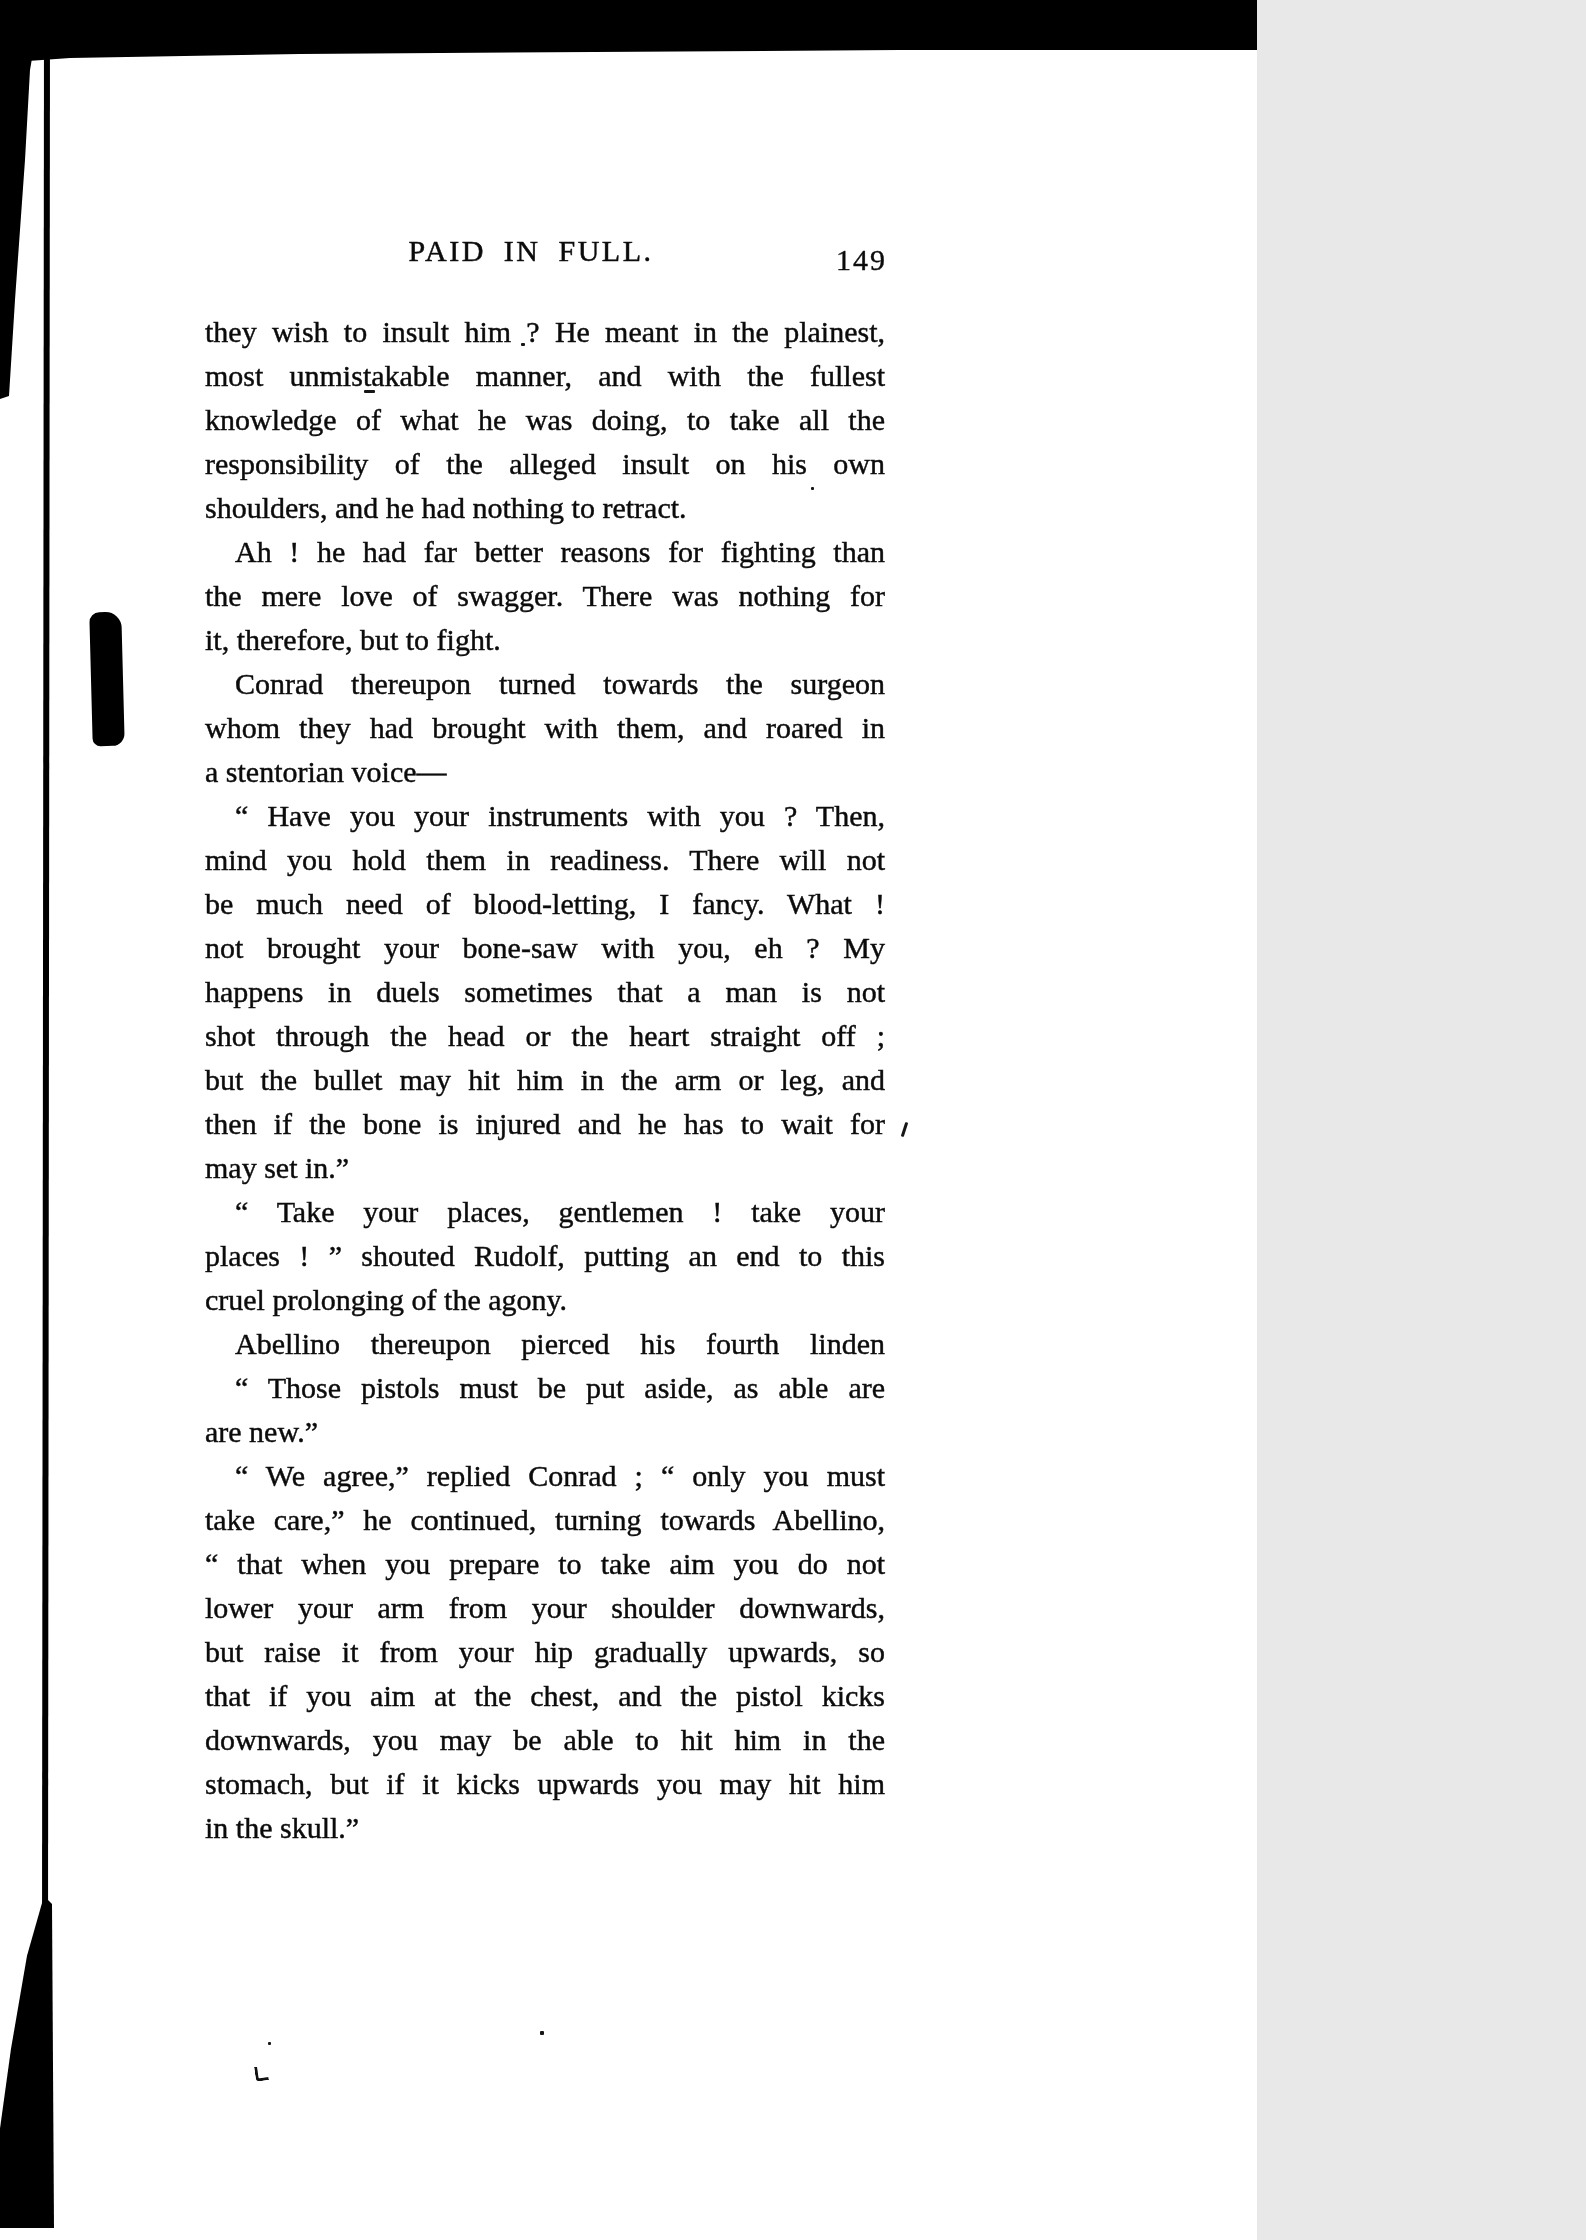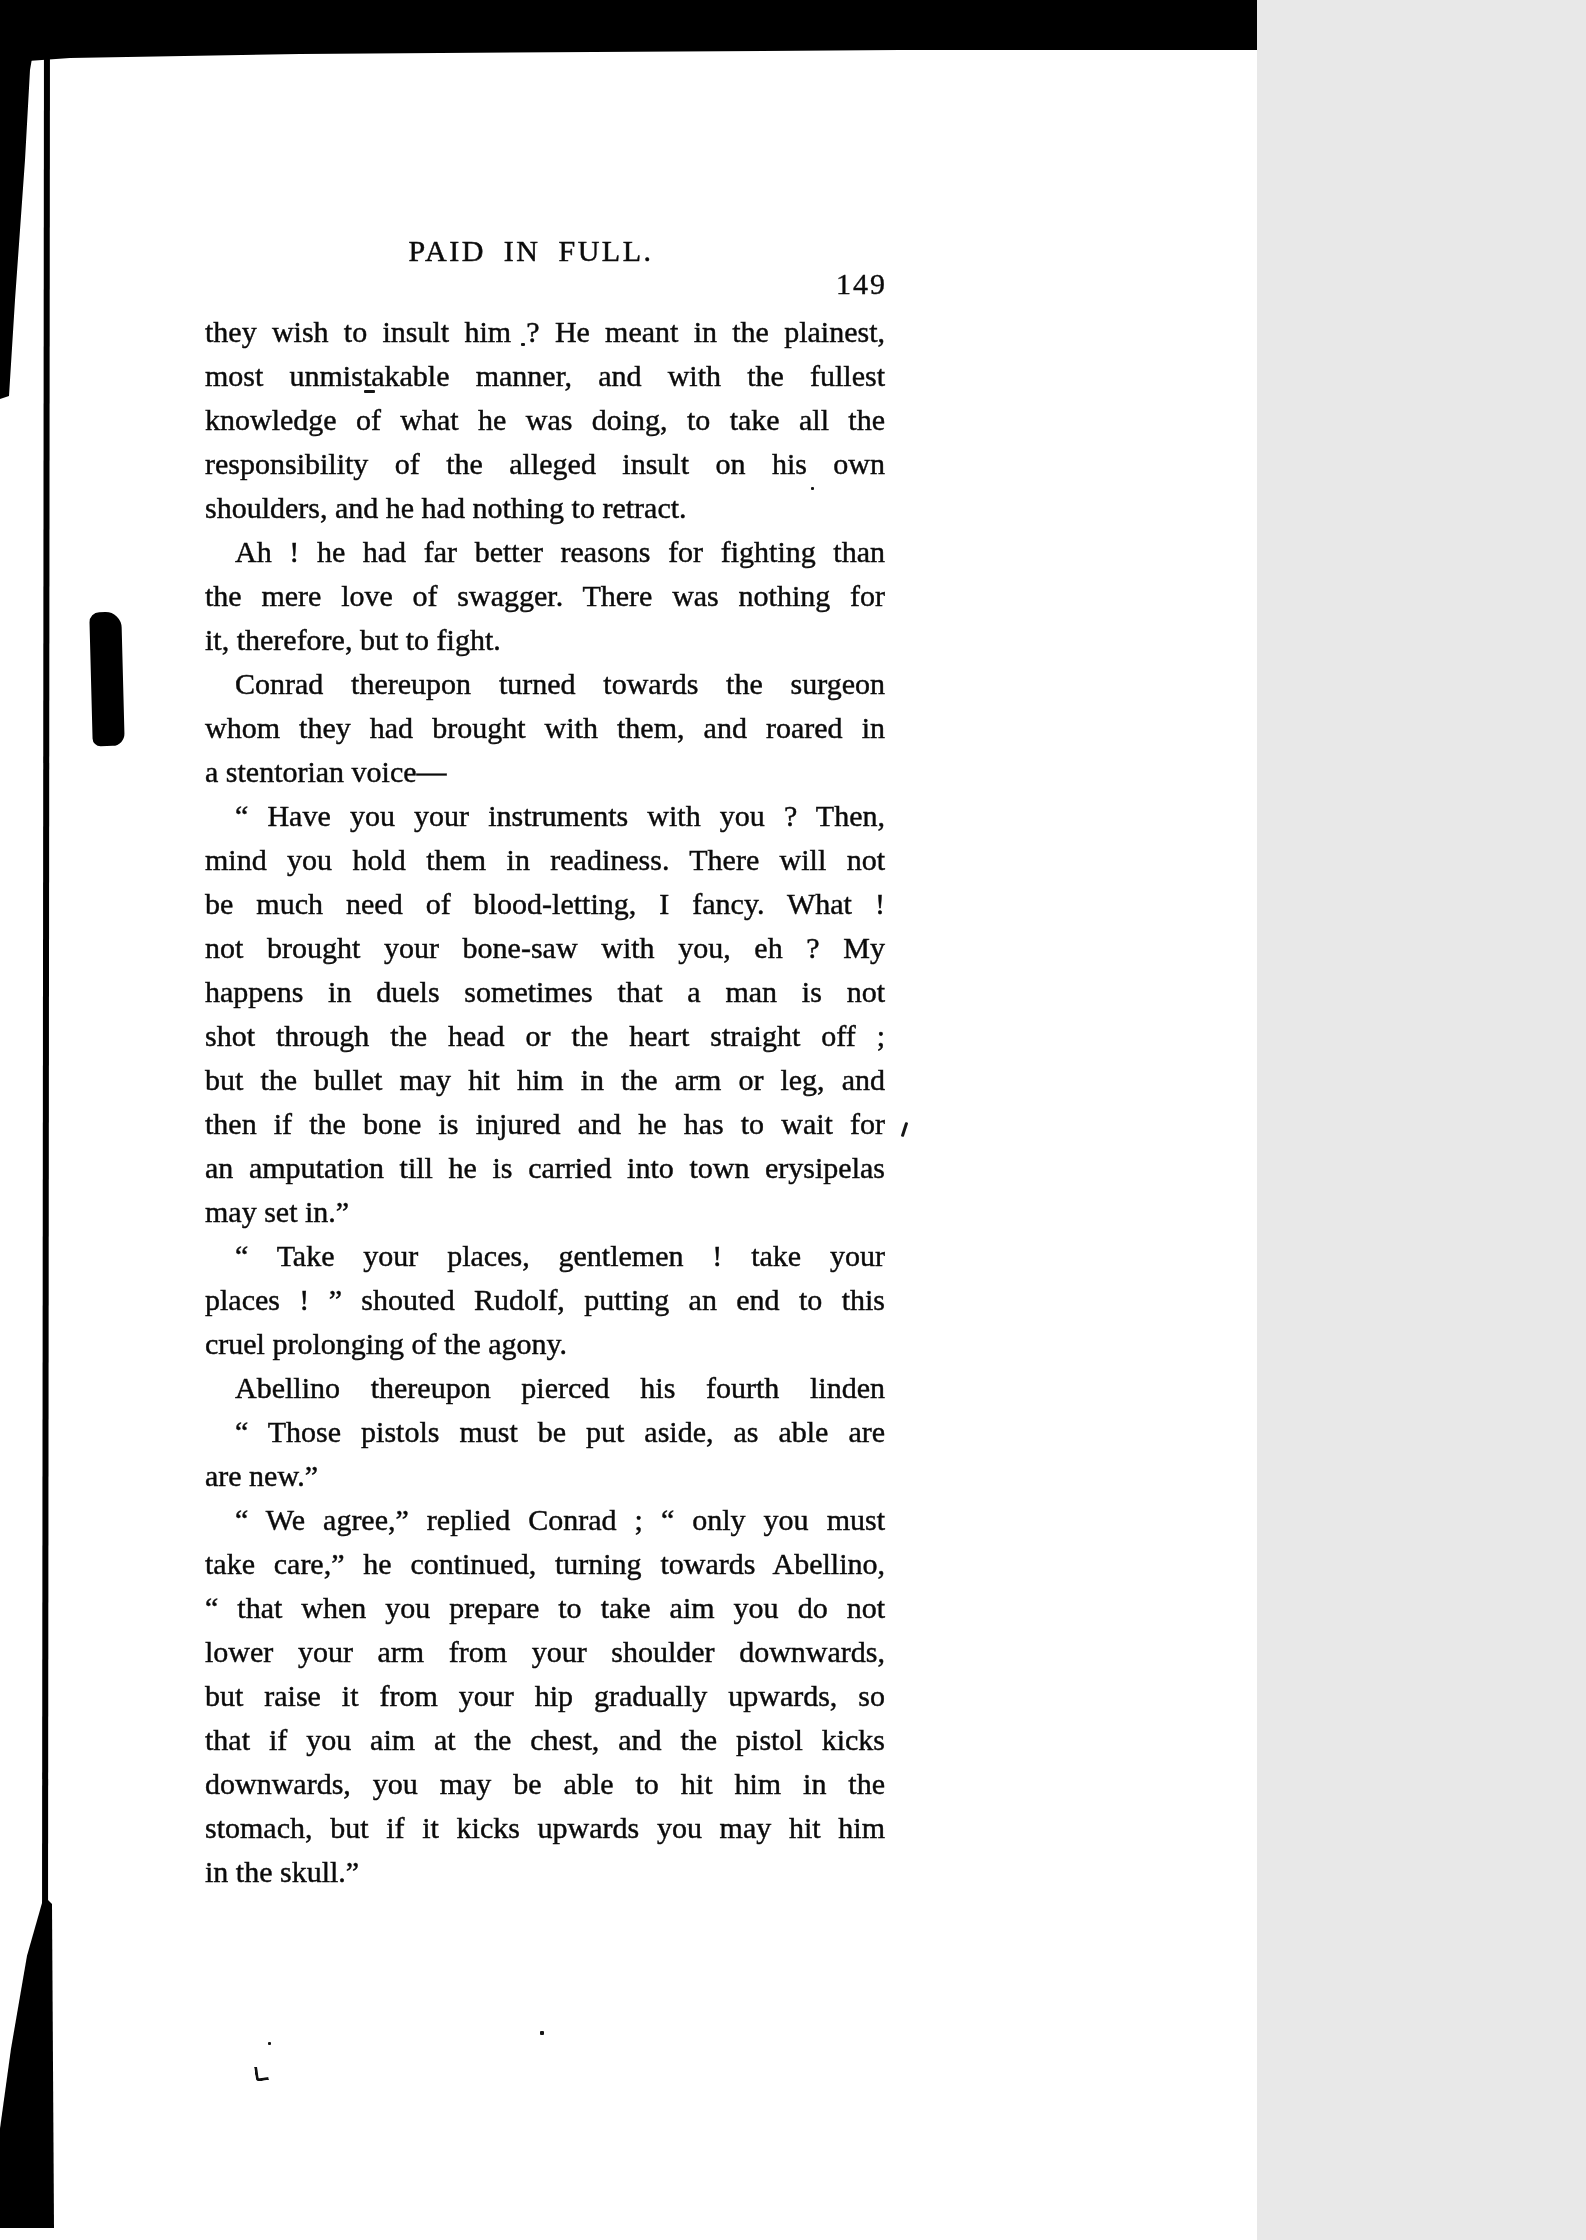--- a/index.html
+++ b/index.html
@@ -59,21 +59,21 @@
 
   
   .running-title {
     position: absolute; left: 205px; top: 234px; width: 652px;
     text-align: center;
     font-size: 30px; letter-spacing: 2.5px; word-spacing: 8px;
     -webkit-text-stroke: 0.5px #111;
   }
   .page-number {
     position: absolute; left: 836px; top: 243px; width: 60px;
-    font-size: 30px; letter-spacing: 2px; margin-top: 24px;
+    font-size: 30px; letter-spacing: 2px;
     -webkit-text-stroke: 0.4px #111;
   }
 
   
   .text-block {
     position: absolute; left: 205px; top: 310px; width: 680px;
     font-size: 30px; line-height: 44px;
     -webkit-text-stroke: 0.45px #111;
   }
   .para { margin: 0; }
@@ -128,21 +128,20 @@
       </div>
       <div class="para indent">
         <div class="line first">“ Have you your instruments with you ?  Then,</div>
         <div class="line">mind you hold them in readiness.  There will not</div>
         <div class="line">be much need of blood-letting, I fancy.  What !</div>
         <div class="line">not brought your bone-saw with you, eh ?  My</div>
         <div class="line">happens in duels sometimes that a man is not</div>
         <div class="line">shot through the head or the heart straight off ;</div>
         <div class="line">but the bullet may hit him in the arm or leg, and</div>
         <div class="line">then if the bone is injured and he has to wait for</div>
-        <div class="line">an amputation till he is carried into town erysipelas</div>
         <div class="line last">may set in.”</div>
       </div>
       <div class="para indent">
         <div class="line first">“ Take your places, gentlemen !  take your</div>
         <div class="line">places ! ” shouted Rudolf, putting an end to this</div>
         <div class="line last">cruel prolonging of the agony.</div>
       </div>
       <div class="para indent">
         <div class="line first">Abellino thereupon pierced his fourth linden</div>
       </div>

